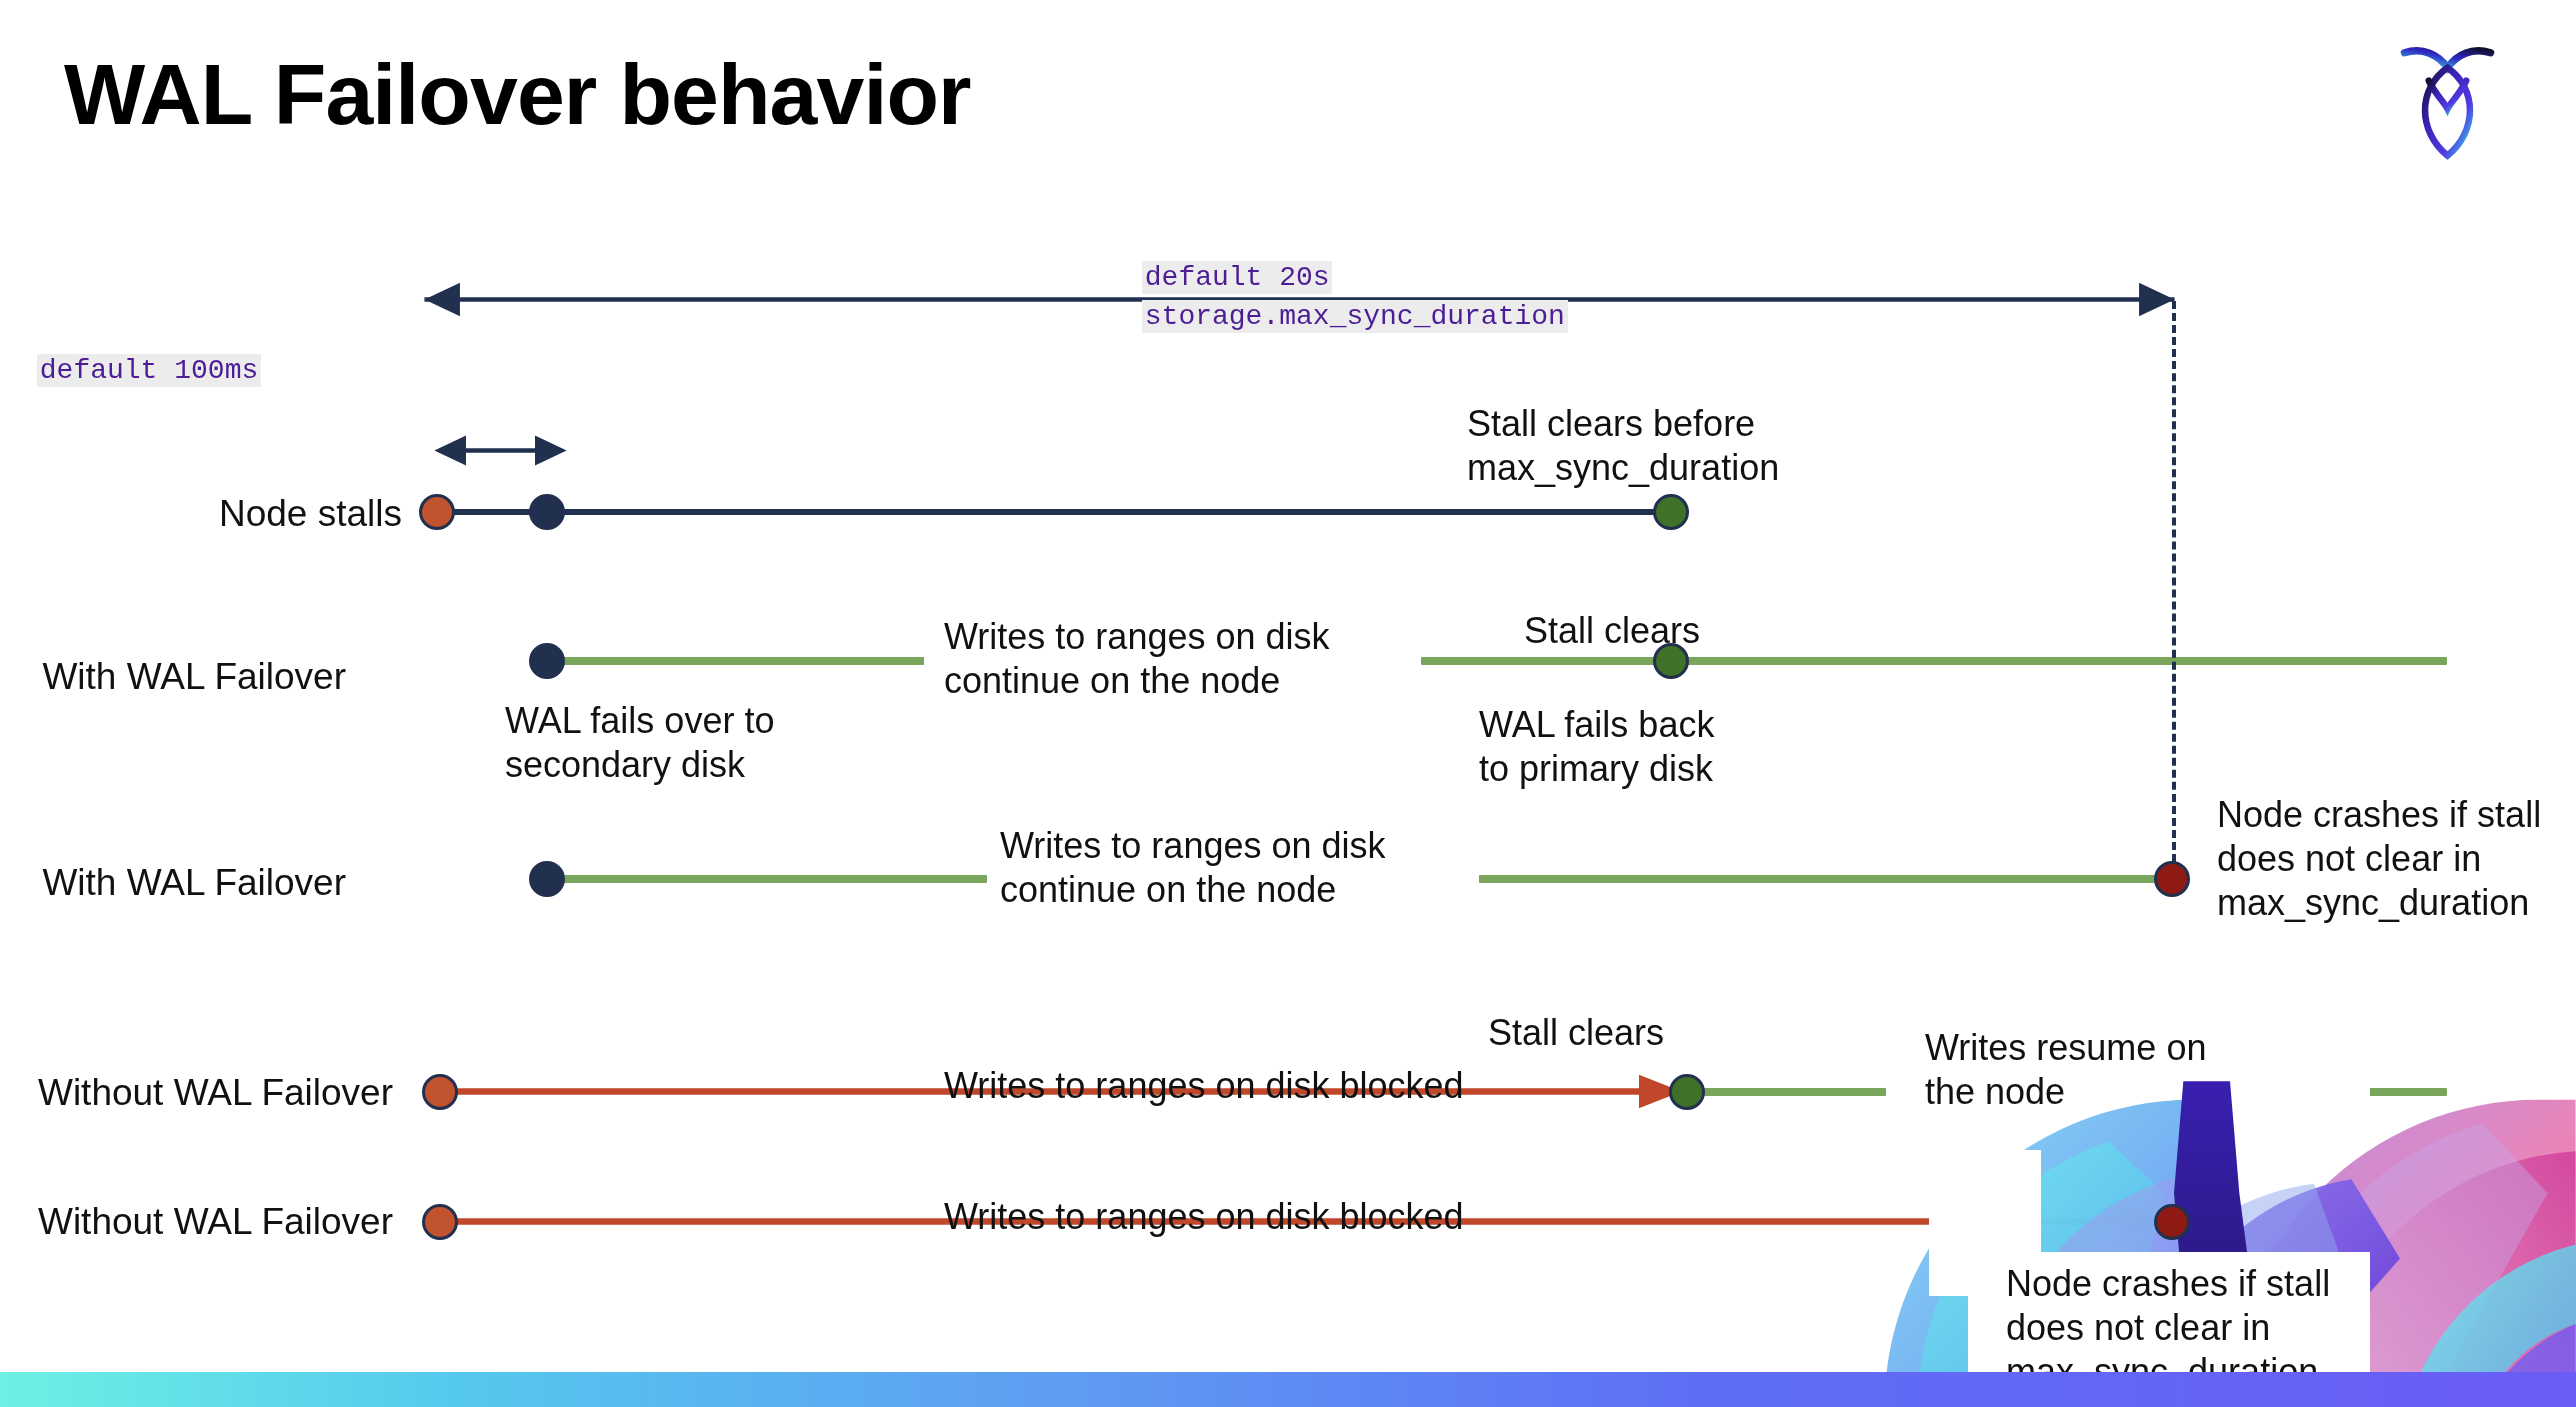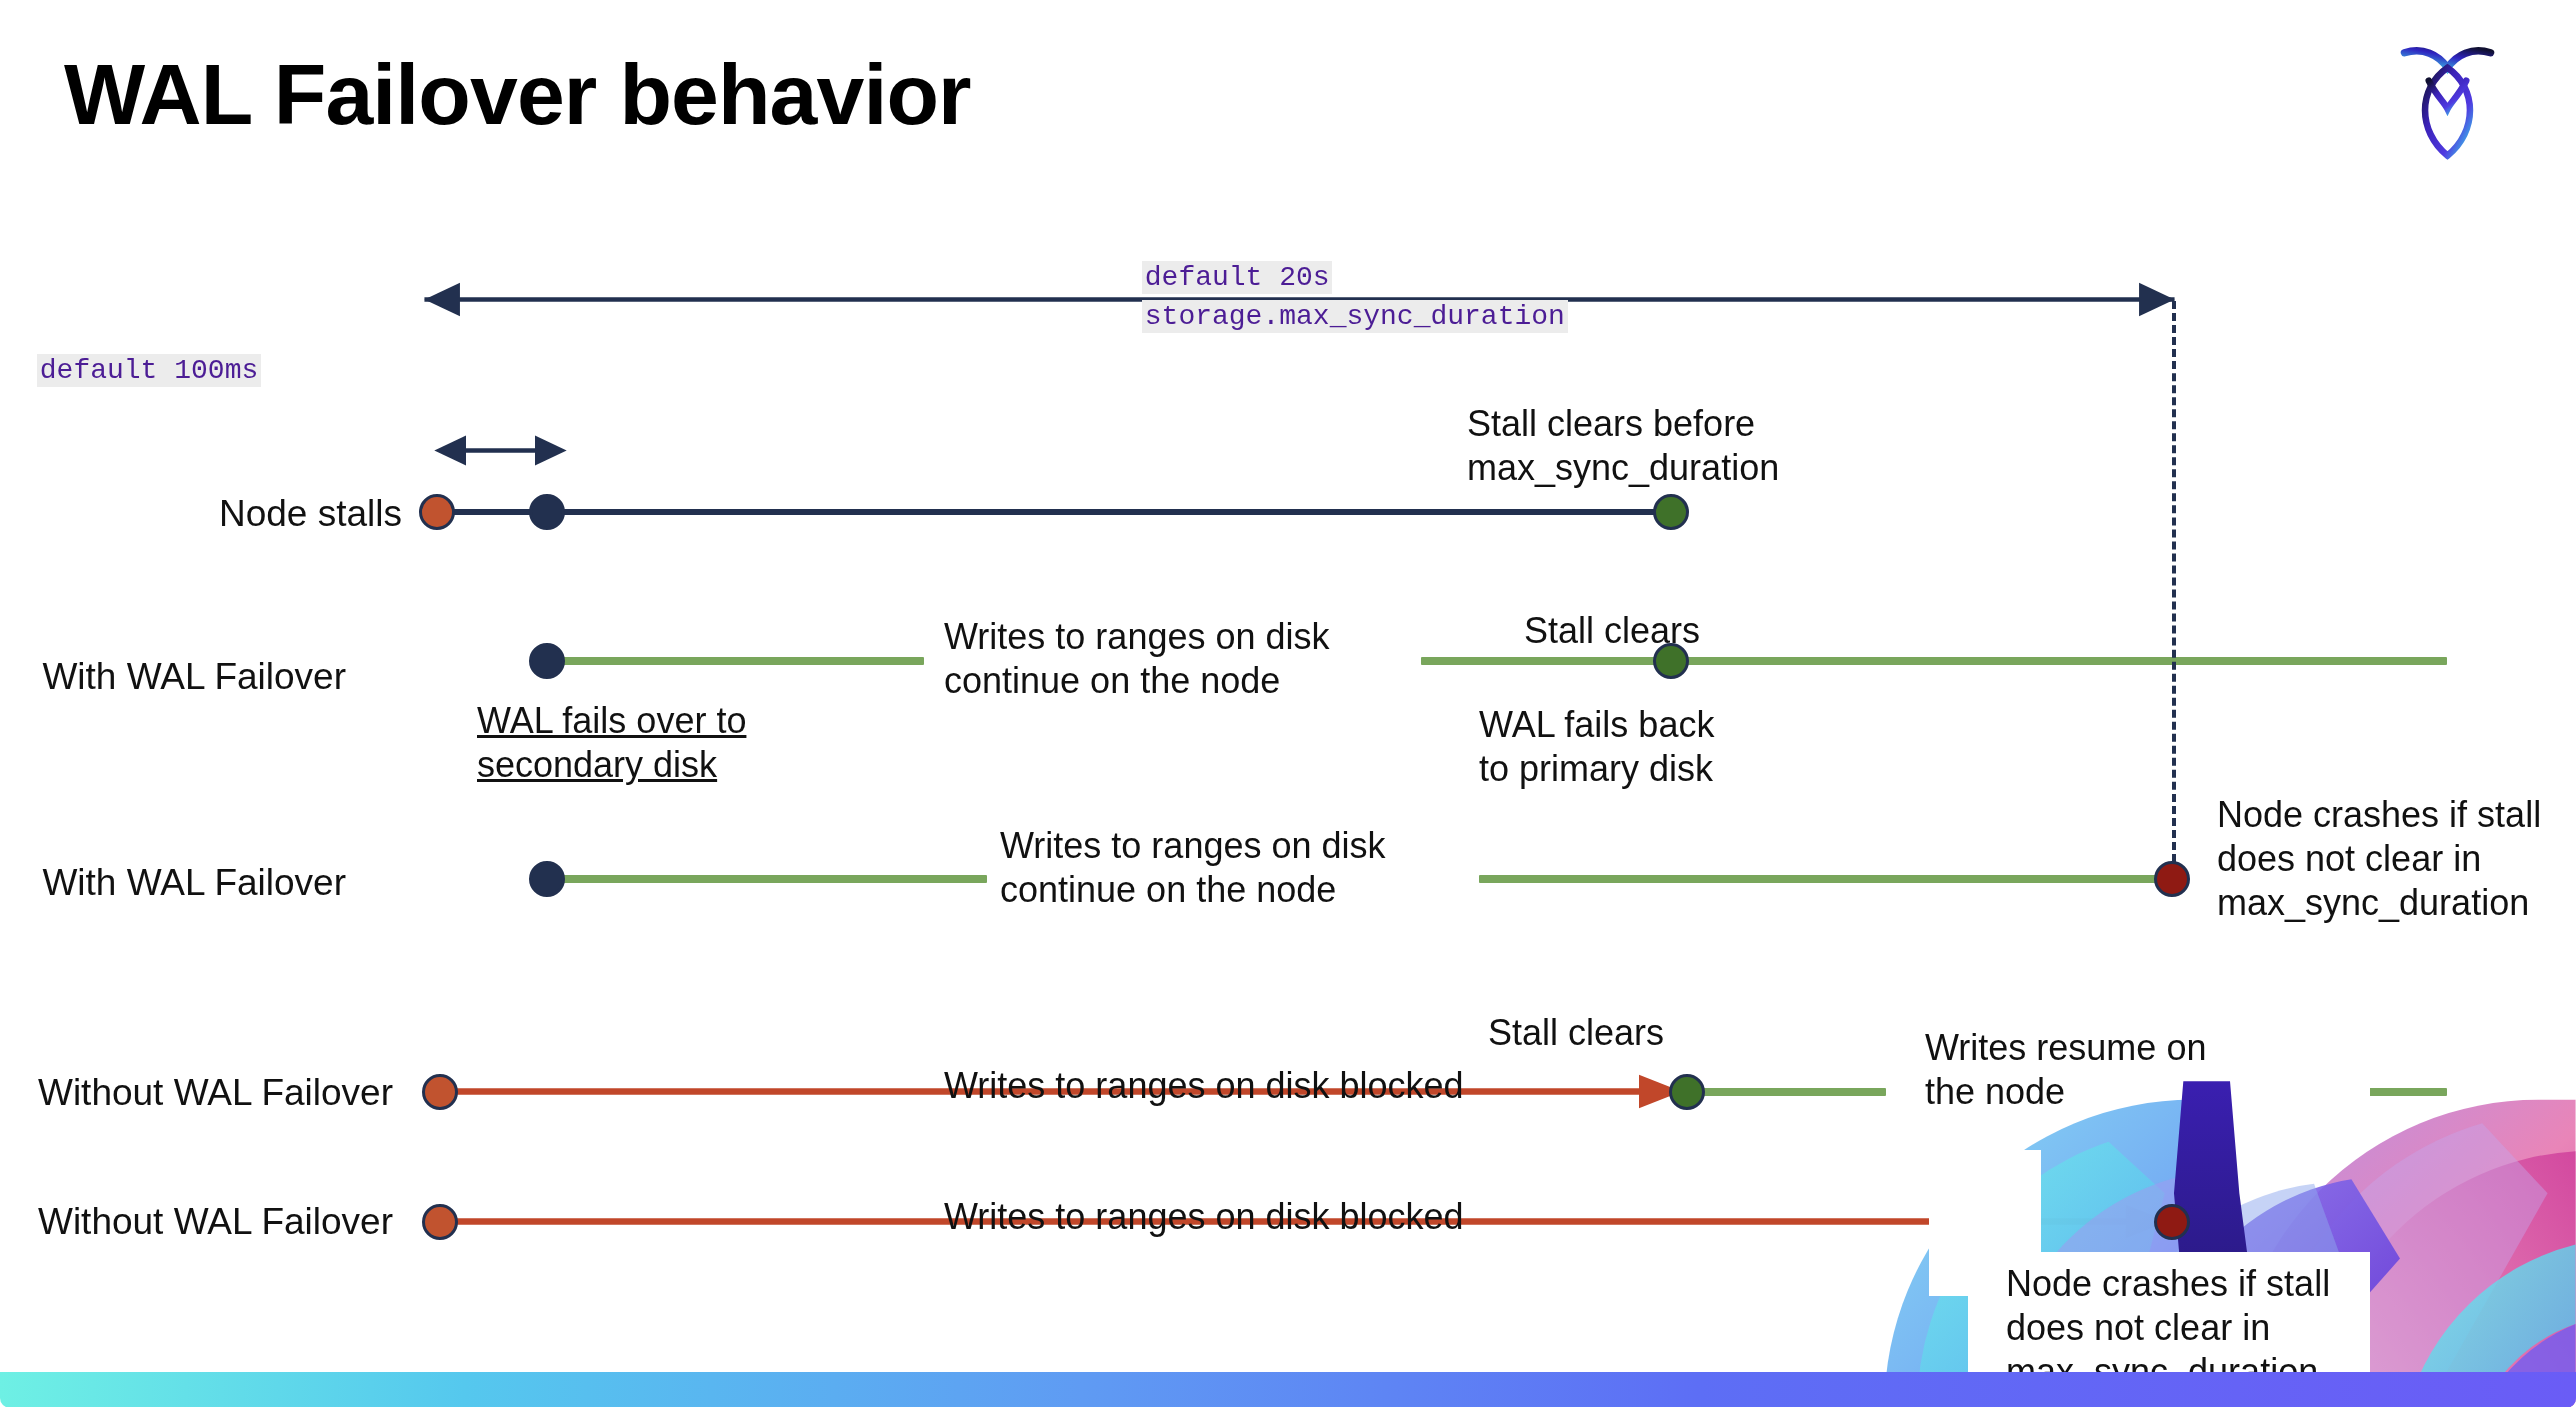--- a/index.html
+++ b/index.html
@@ -9,21 +9,20 @@
   }
   body {
     font-family: "Liberation Sans", sans-serif;
   }
   #slide {
     position: relative;
     width: 2576px;
     height: 1408px;
     background: #ffffff;
     overflow: hidden;
-    border-radius: 10px;
   }
 
   
   .title {
     position: absolute;
     left: 64px;
     top: 45px;
     font-size: 86px;
     font-weight: 700;
     letter-spacing: -0.9px;
@@ -196,21 +195,21 @@
   <div class="rowlabel" style="left:0px; top:654px; width:346px;">With WAL Failover</div>
 
   <div class="hline green" style="left:550px; top:657px; width:374px;"></div>
   <div class="hline green" style="left:1421px; top:657px; width:1026px;"></div>
   <div class="dot navy" style="left:529px; top:643px; width:36px; height:36px;"></div>
   <div class="dot green" style="left:1653px; top:643px; width:36px; height:36px;"></div>
 
   <div class="lbl center" style="left:944px; top:615px; width:411px;">Writes to ranges on disk
 continue on the node</div>
   <div class="lbl center" style="left:1524px; top:609px; width:280px;">Stall clears</div>
-  <div class="lbl center" style="left:477px; top:699px; width:421px;text-decoration:underline;">WAL fails over to
+  <div class="lbl center" style="left:505px; top:699px; width:421px;">WAL fails over to
 secondary disk</div>
   <div class="lbl center" style="left:1479px; top:703px; width:374px;">WAL fails  back
 to primary disk</div>
 
   <div class="rowlabel" style="left:0px; top:860px; width:346px;">With WAL Failover</div>
 
   <div class="hline green" style="left:550px; top:875px; width:437px;"></div>
   <div class="hline green" style="left:1479px; top:875px; width:692px;"></div>
   <div class="dot navy" style="left:529px; top:861px; width:36px; height:36px;"></div>
   <div class="dot dkred" style="left:2154px; top:861px; width:36px; height:36px;"></div>

